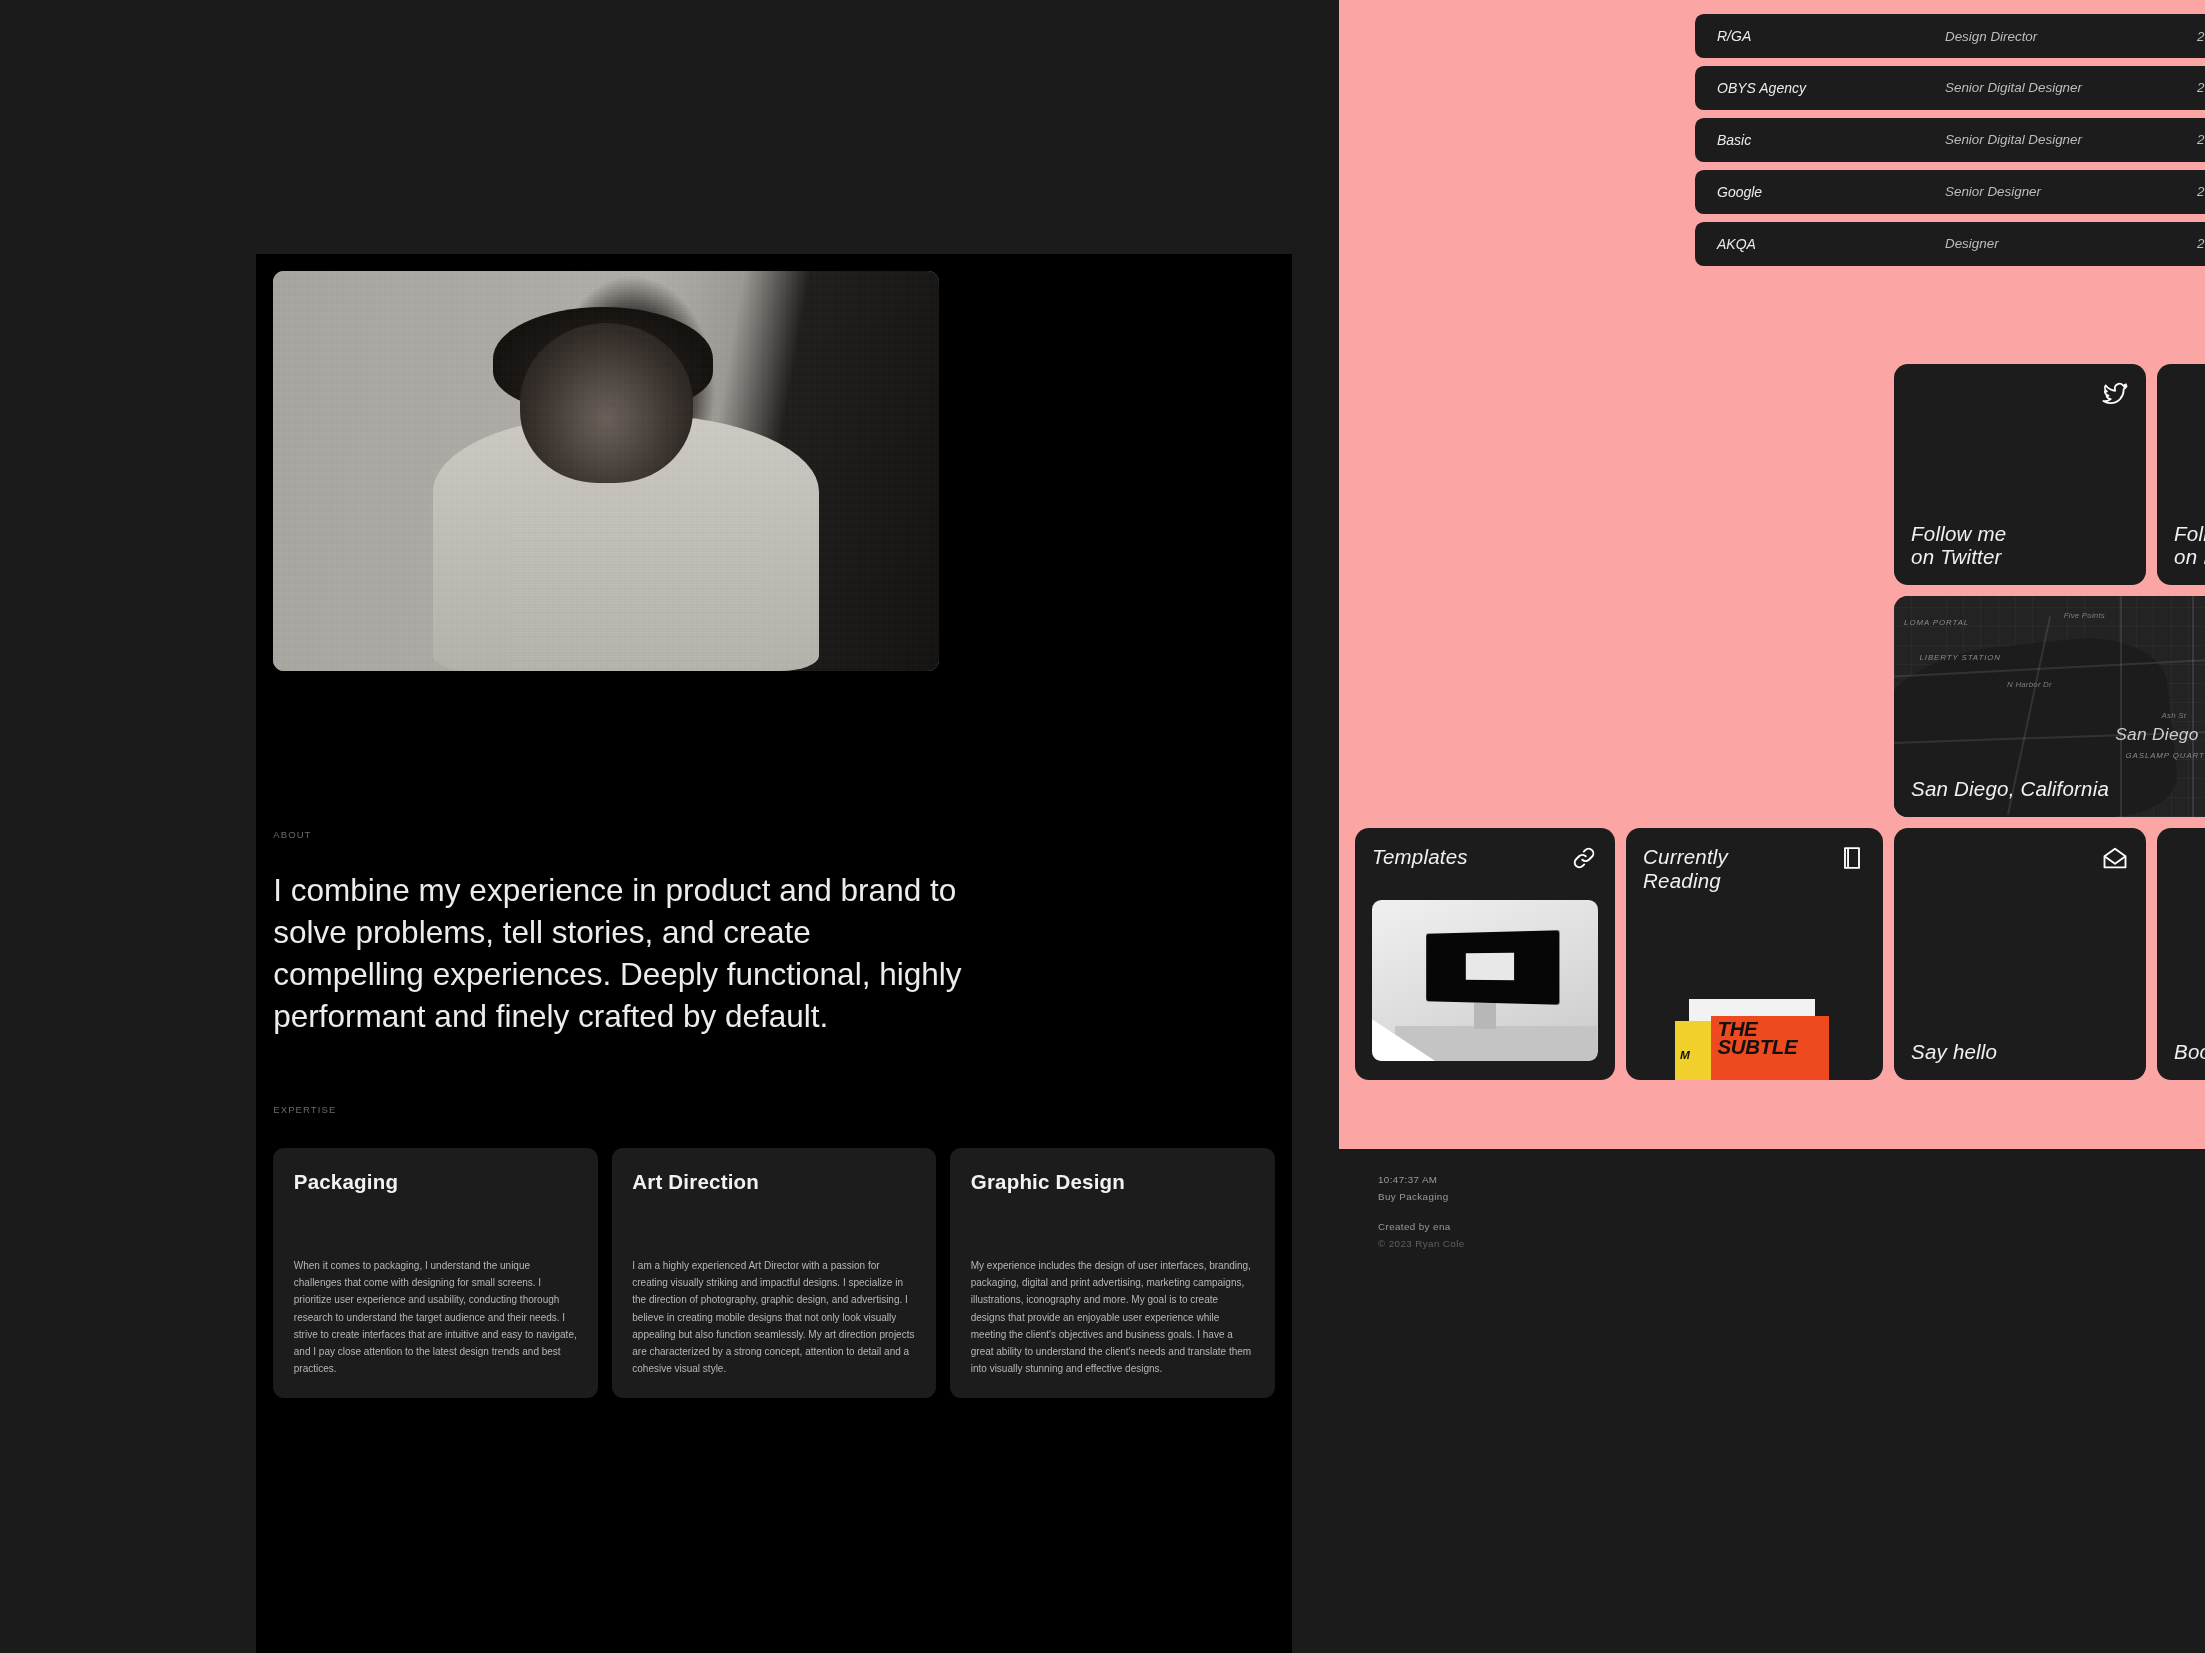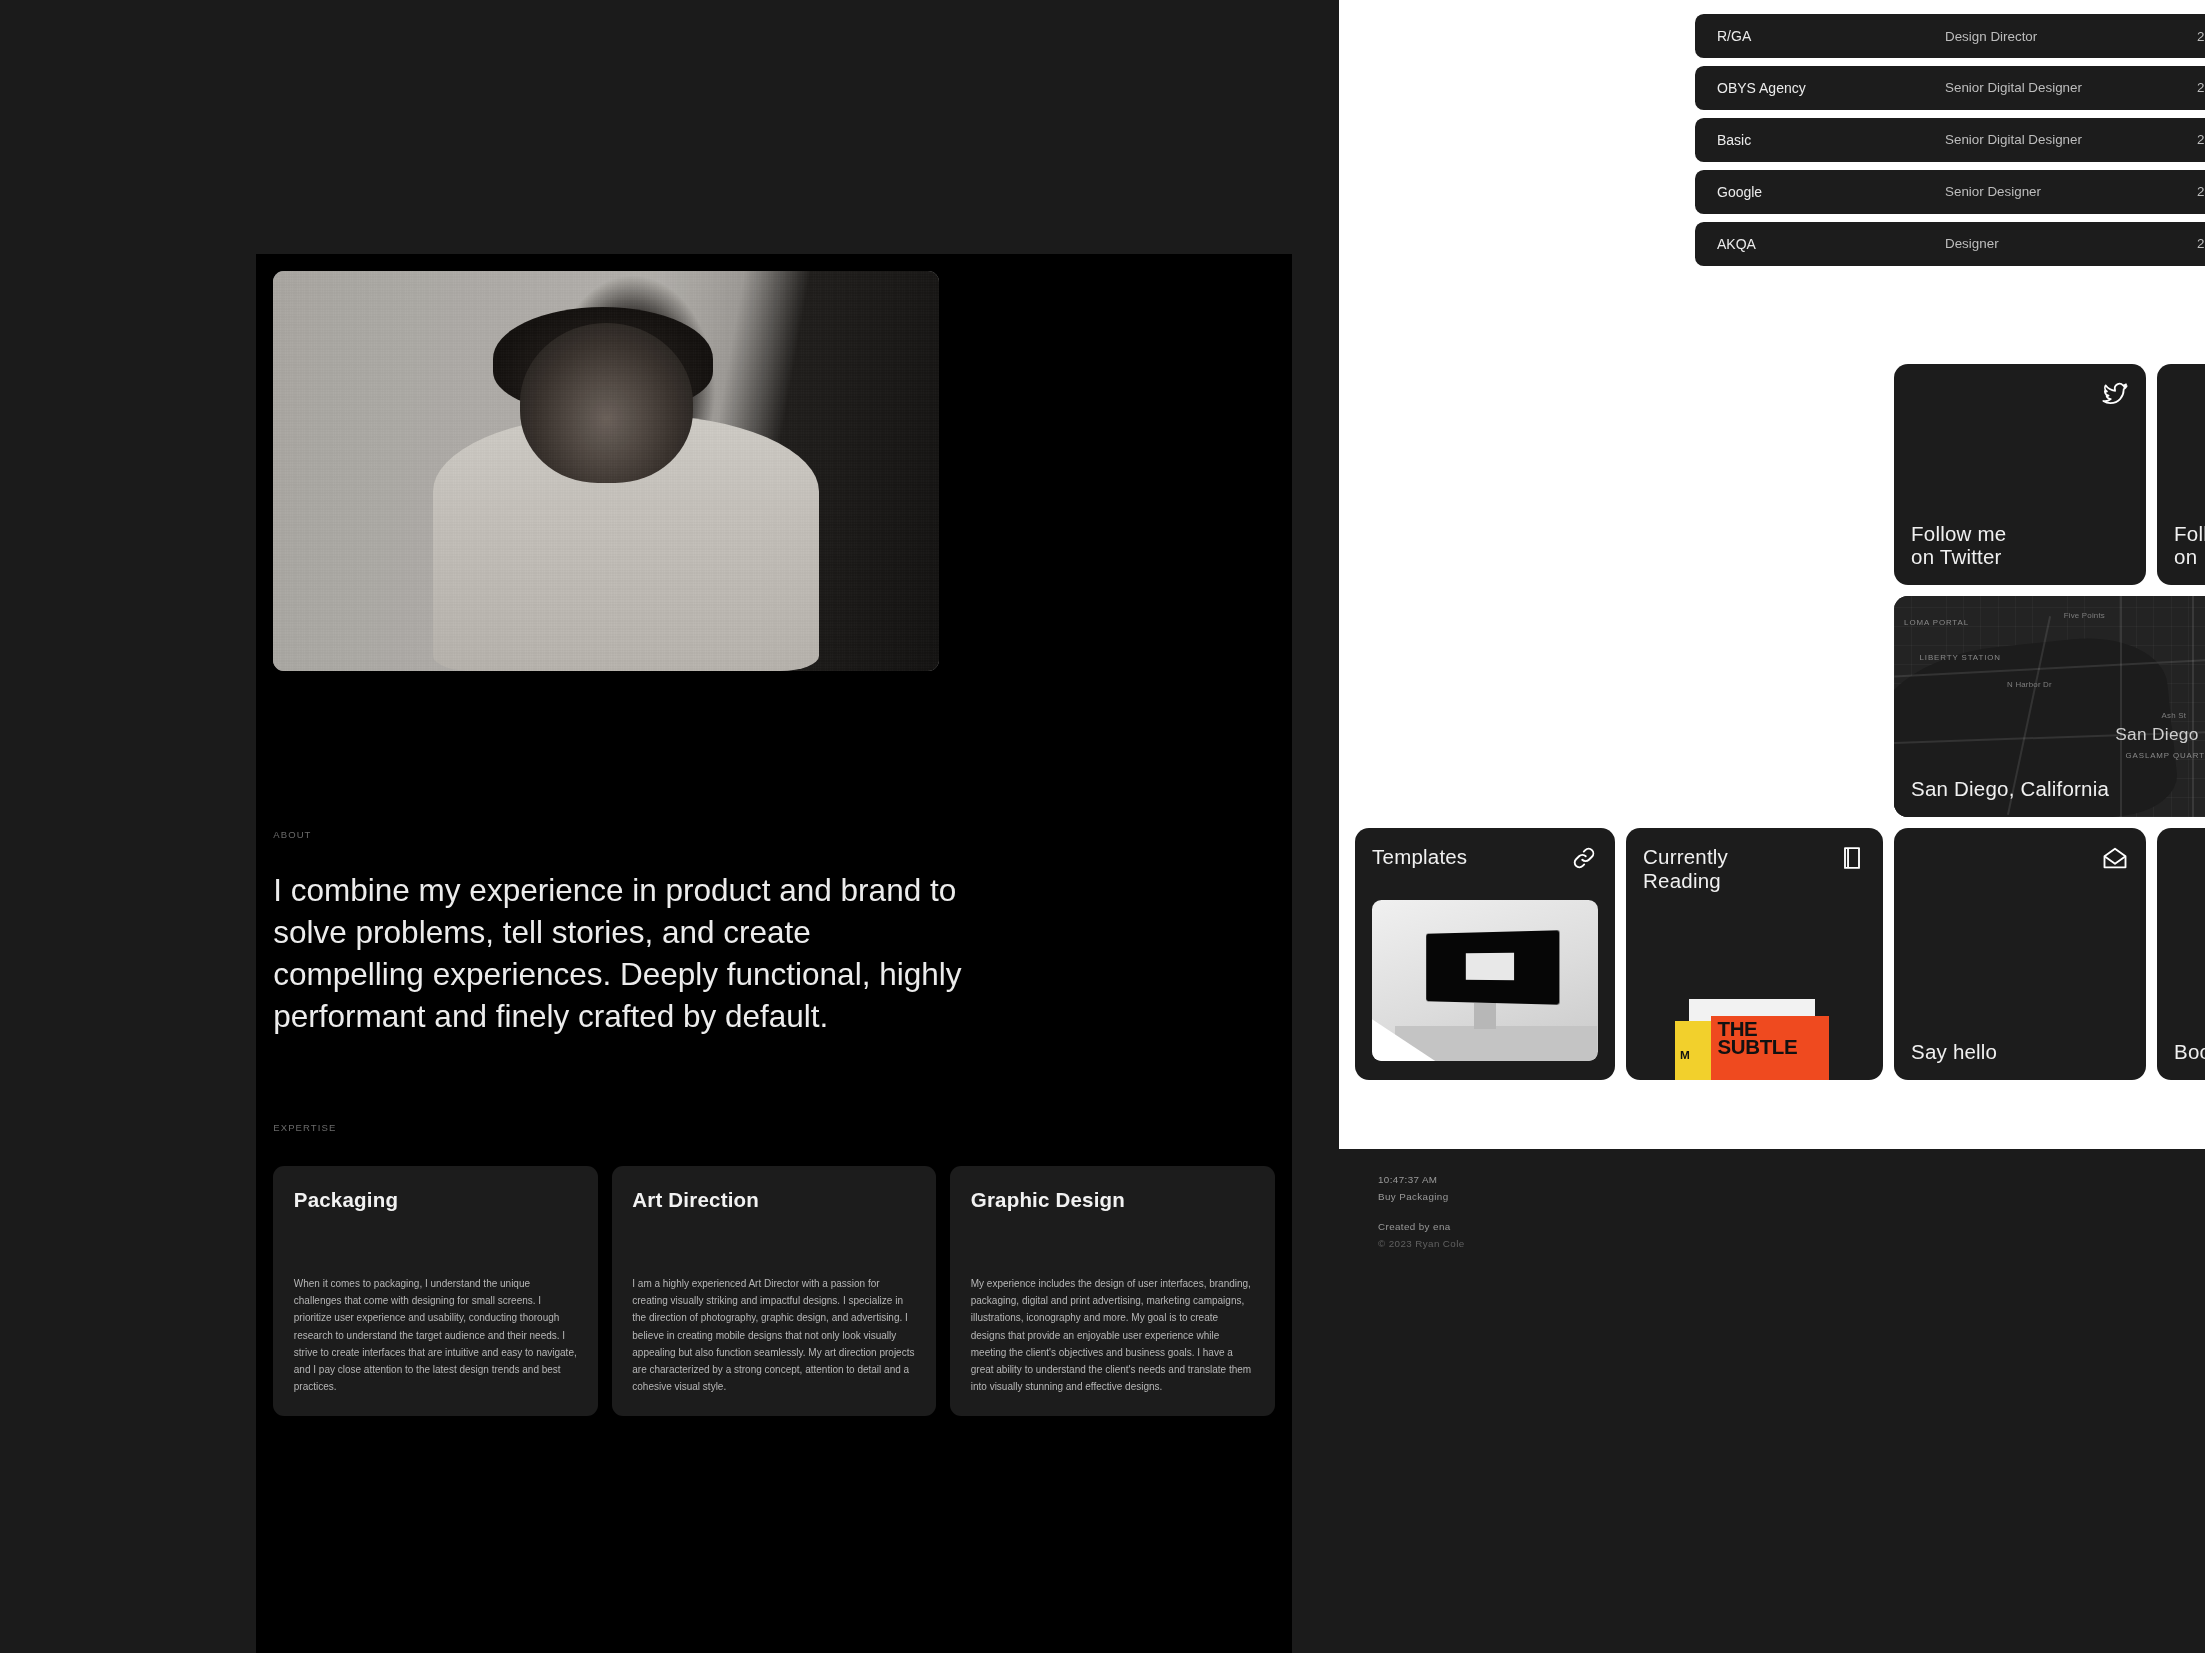--- a/index.html
+++ b/index.html
@@ -64,21 +64,21 @@
     font-size: 9.5px; letter-spacing: 1.1px; color: #6a6a6a;
     text-transform: uppercase; font-weight: 400;
   }
 
   .about-block { padding: 0 17.3px; margin-top: 158px; }
   .about-text {
     margin-top: 30px; font-size: 31.5px; line-height: 1.33; color: #ececec;
     max-width: 693px; font-weight: 400;
   }
 
-  .expertise-block { padding: 0 17.3px; margin-top: 84px; }
+  .expertise-block { padding: 0 17.3px; margin-top: 66px; }
   .expertise-grid { display: flex; gap: 14px; margin-top: 33px; }
   .exp-card {
     flex: 1; background: #1c1c1c; border-radius: 11px;
     padding: 22px 20.5px 20.5px 20.5px; min-height: 250px;
     display: flex; flex-direction: column;
   }
   .exp-title { font-size: 20.5px; color: #f2f2f2; font-weight: 700; letter-spacing: 0.2px; }
   .exp-body {
     margin-top: auto; font-size: 10px; line-height: 1.72;
     color: #b6b6b6; font-weight: 400;
@@ -88,21 +88,21 @@
     display: flex; align-items: center; padding: 0 22px;
   }
   .exp-row .col-company { width: 213px; font-size: 14px; color: #ebebeb; }
   .exp-row .col-role    { width: 244px; font-size: 13.4px; color: #bdbdbd; }
   .exp-row .col-years   { font-size: 13.4px; color: #bdbdbd; }
 
   
   .right-panel {
     position: absolute; left: 1339px; top: 0px;
     width: 866px; height: 1149px;
-    background: #ffffff; overflow: hidden;
+    background: #fca5a5; overflow: hidden; font-style: italic;
   }
   .right-exp {
     position: absolute; left: 356px; top: 14px; width: 709px;
     display: flex; flex-direction: column; gap: 7.9px;
   }
   .right-exp .exp-row { height: 44px; border-radius: 8.7px; }
   .right-exp .exp-row .col-company { width: 228px; }
   .right-exp .exp-row .col-role    { width: 252px; }
 
   .bento {

